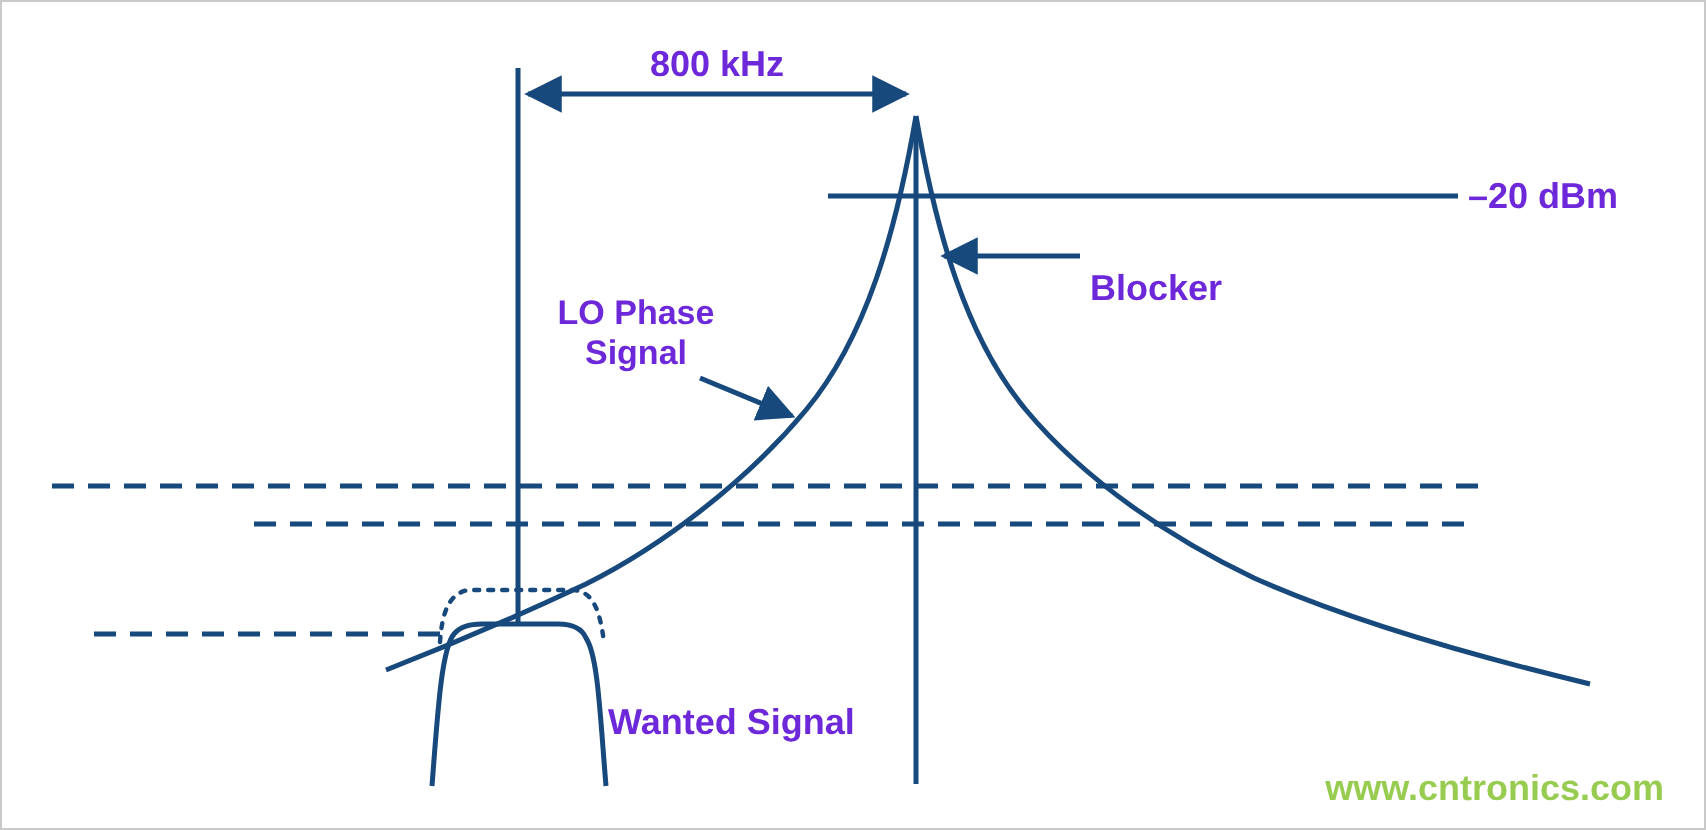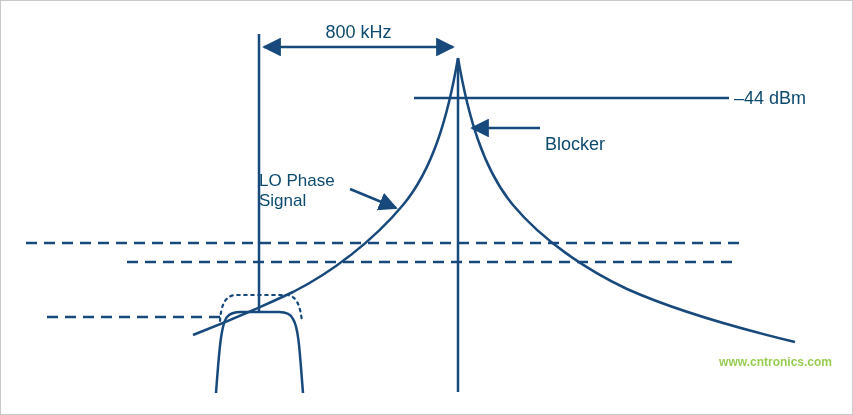--- a/index.html
+++ b/index.html
@@ -17,35 +17,35 @@
     overflow: hidden;
     font-family: "Liberation Sans", sans-serif;
   }
   .figure svg {
     position: absolute;
     left: 0;
     top: 0;
   }
   .lbl {
     position: absolute;
-    color: #0c4a6e;
-    font-weight: normal;
+    color: #6d28d9;
+    font-weight: bold;
     white-space: nowrap;
   }
   .lbl-800    { left: 290px; top: 21px;  width: 135px; text-align: center; font-size: 18px; }
   .lbl-25     { left: 733px; top: 87px;  font-size: 18px; }
   .lbl-blocker{ left: 544px; top: 133px; font-size: 18px; }
-  .lbl-lo     { left: 258px; top: 146px; width: 118px; font-size: 17px; line-height: 20px; margin-top: 24px; }
+  .lbl-lo     { left: 258px; top: 146px; width: 118px; text-align: center; font-size: 17px; line-height: 20px; }
   .lbl-101    { left: 309px; top: 308px; font-size: 17px; }
   .lbl-wanted { left: 303px; top: 350px; font-size: 18px; }
   .watermark {
     position: absolute;
     right: 20px;
-    top: 354px;
-    font-size: 12px;
+    top: 383px;
+    font-size: 18px;
     font-weight: bold;
     color: rgba(140, 198, 62, 0.9);
   }
 </style>
 </head>
 <body>
 
 <div class="figure">
 
   <svg width="853" height="415" viewBox="0 0 853 415">
@@ -75,25 +75,26 @@
     <line x1="126" y1="261" x2="737" y2="261" stroke="#17497c" stroke-width="2.5" stroke-dasharray="11,7"></line>
     <line x1="46" y1="316" x2="222" y2="316" stroke="#17497c" stroke-width="2.5" stroke-dasharray="11,7"></line>
 
     <path d="M 219 320 C 220 306, 223 296, 233 294 L 286 294 C 296 295, 299 305, 301 320" fill="none" stroke="#17497c" stroke-width="2.2" stroke-dasharray="2.5,4.5" stroke-linecap="round"></path>
 
     <path d="M 215 392 C 218 352, 220 323, 226 316 Q 230 311, 240 311 L 278 311 Q 289 311, 292 318 C 298 327, 299 356, 302 392" fill="none" stroke="#17497c" stroke-width="2.5"></path>
   </svg>
 
   <div class="lbl lbl-800">800 kHz</div>
 
-  <div class="lbl lbl-25">–44 dBm</div>
+  <div class="lbl lbl-25">–20 dBm</div>
 
   <div class="lbl lbl-blocker">Blocker</div>
 
   <div class="lbl lbl-lo">
     <div>LO Phase</div>
     <div>Signal</div>
   </div>
 
 
+  <div class="lbl lbl-wanted">Wanted Signal</div>
 
   <div class="watermark">www.cntronics.com</div>
 </div>
 
 </body></html>

